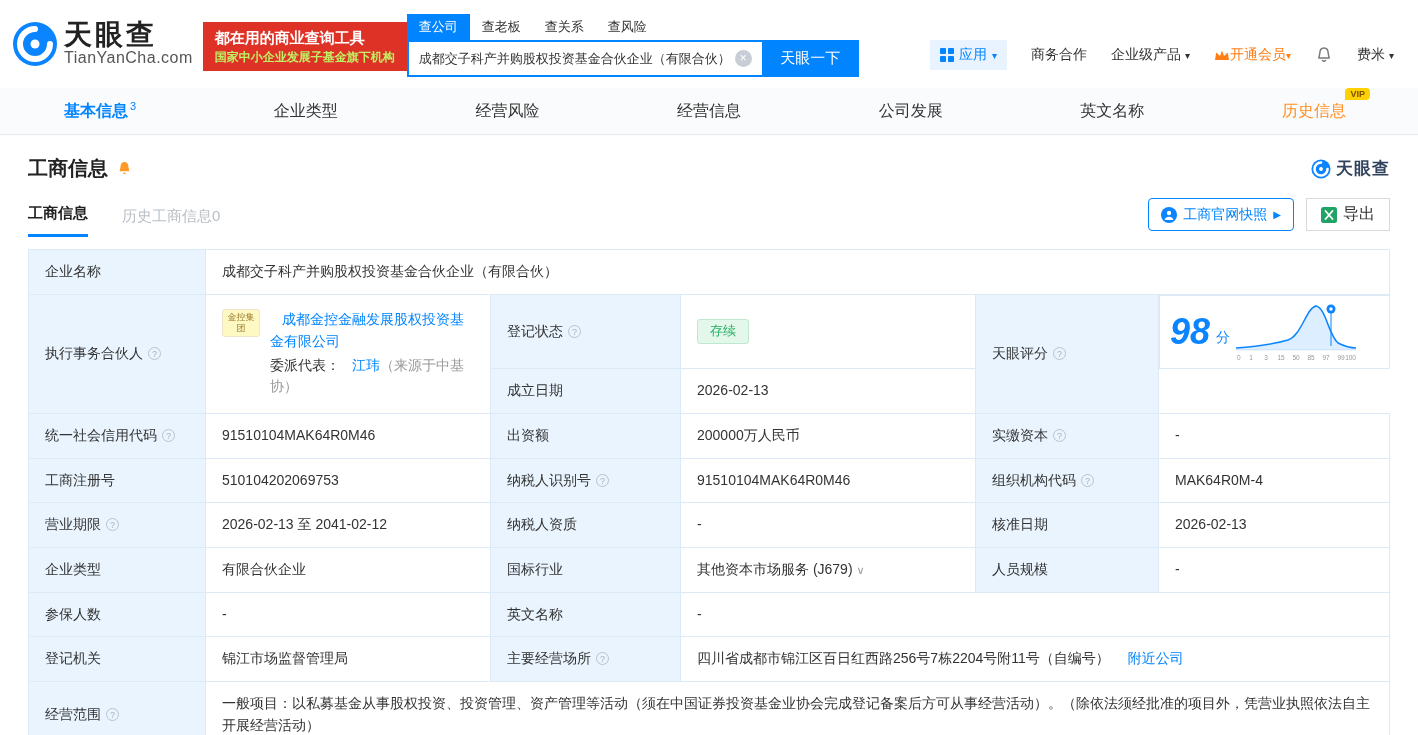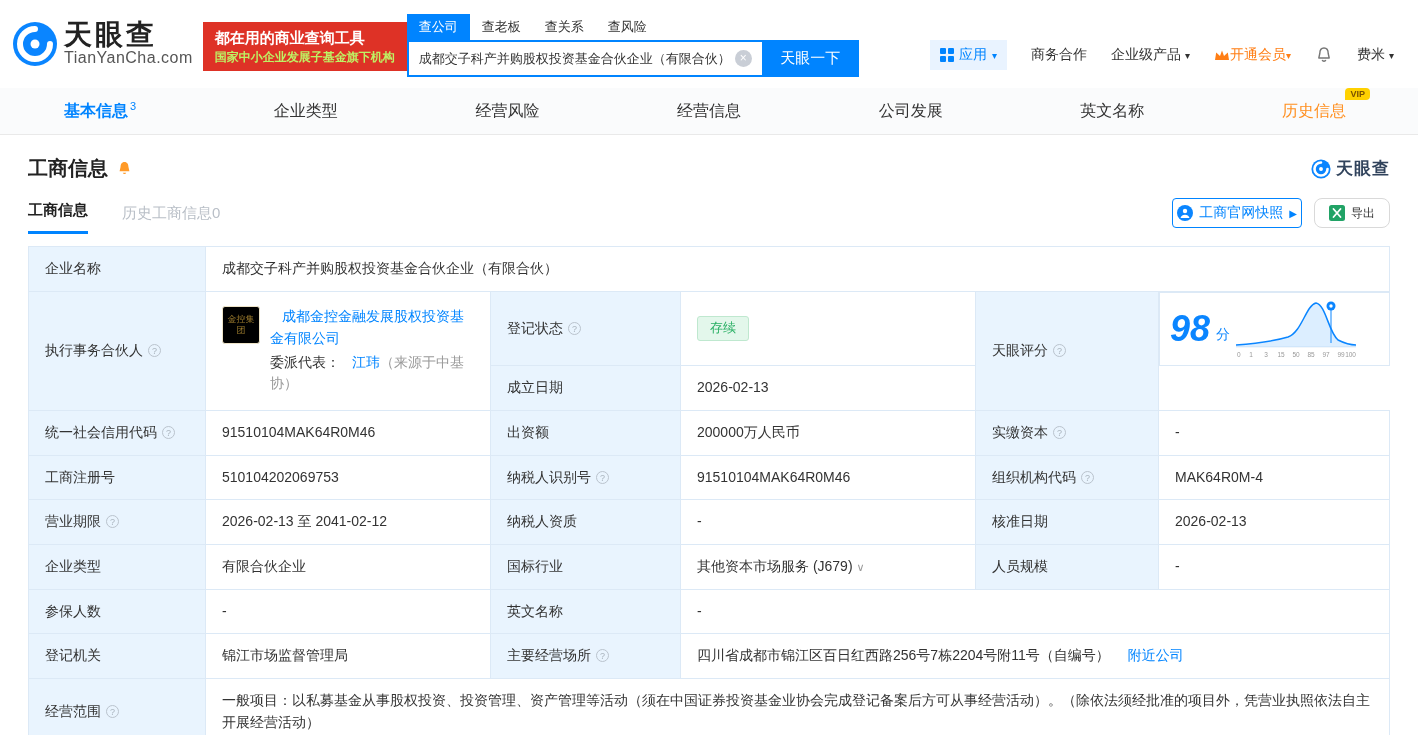--- a/index.html
+++ b/index.html
@@ -52,32 +52,32 @@
   .title-bell { margin-left:8px; display:flex; cursor:pointer; }
   .brand-mini { margin-left:auto; display:flex; align-items:center; gap:5px; }
   .brand-mini-text { font-size:17px; font-weight:bold; color:#31435c; letter-spacing:1px; }
 
   
   .subtab-row { display:flex; align-items:flex-end; padding:16px 28px 0 28px; }
   .subtab { font-size:15px; padding-bottom:11px; cursor:pointer; }
   .subtab.active { color:#222; font-weight:bold; border-bottom:3px solid #0084ff; }
   .subtab.inactive { color:#b9bfc7; margin-left:34px; }
   .subtab-actions { margin-left:auto; display:flex; gap:12px; margin-bottom:6px; }
-  .snapshot-btn { display:flex; align-items:center; gap:6px; border:1px solid #0084ff; color:#0084ff; background:#fff; border-radius:4px; padding:5px 4px; font-size:14px; cursor:pointer; font-family:inherit; }
+  .snapshot-btn { display:flex; align-items:center; gap:6px; border:1px solid #0084ff; color:#0084ff; background:#fff; border-radius:4px; padding:5px 12px; font-size:14px; cursor:pointer; font-family:inherit; }
   .snapshot-arrow { font-size:10px; }
-  .export-btn { display:flex; align-items:center; gap:6px; border:1px solid #d9d9d9; color:#333; background:#fff; border-radius:8px; padding:5px 14px; font-size:12px; cursor:pointer; font-family:inherit; }
+  .export-btn { display:flex; align-items:center; gap:6px; border:1px solid #d9d9d9; color:#333; background:#fff; border-radius:0; padding:5px 14px; font-size:16px; cursor:pointer; font-family:inherit; }
 
   
   .info-table { width:1362px; margin:12px 28px 8px 28px; border-collapse:collapse; table-layout:fixed; font-size:14px; }
   .info-table td { border:1px solid #dce9f6; padding:11px 16px; vertical-align:middle; line-height:1.55; word-break:break-all; }
   .info-table td.lbl { background:#e9f4fe; color:#333; }
   .help-icon { display:inline-block; width:13px; height:13px; border:1px solid #bac3cd; border-radius:50%; color:#a9b3bd; font-size:9px; line-height:12px; text-align:center; margin-left:5px; vertical-align:1px; cursor:pointer; }
   .status-badge { display:inline-block; background:#e3f7eb; color:#2ab065; border:1px solid #bfe8cf; border-radius:3px; padding:1px 12px; font-size:13px; }
   .partner-wrap { display:flex; gap:10px; }
-  .partner-logo { flex:0 0 38px; width:38px; height:38px; background:#000000; border:1px solid #eee4c8; border-radius:3px; color:#9c7b2d; font-size:9px; display:flex; align-items:center; justify-content:center; text-align:center; line-height:1.3; padding:2px; }
+  .partner-logo { flex:0 0 38px; width:38px; height:28px; background:#fef9c3; border:1px solid #eee4c8; border-radius:3px; color:#9c7b2d; font-size:9px; display:flex; align-items:center; justify-content:center; text-align:center; line-height:1.3; padding:2px; }
   .partner-info { flex:1; }
   .delegate-line { margin-top:2px; }
   .score-cell { display:flex; align-items:center; gap:6px; padding:4px 10px !important; }
   .score-num { font-size:36px; font-weight:bold; font-style:italic; color:#0a85ff; line-height:1; }
   .score-unit { font-size:14px; color:#0a85ff; margin-top:12px; }
   .score-chart { flex:0 0 122px; }
   .chev { color:#999; font-size:11px; margin-left:4px; cursor:pointer; }
   .nearby { margin-left:18px; }
 </style>
 </head>

